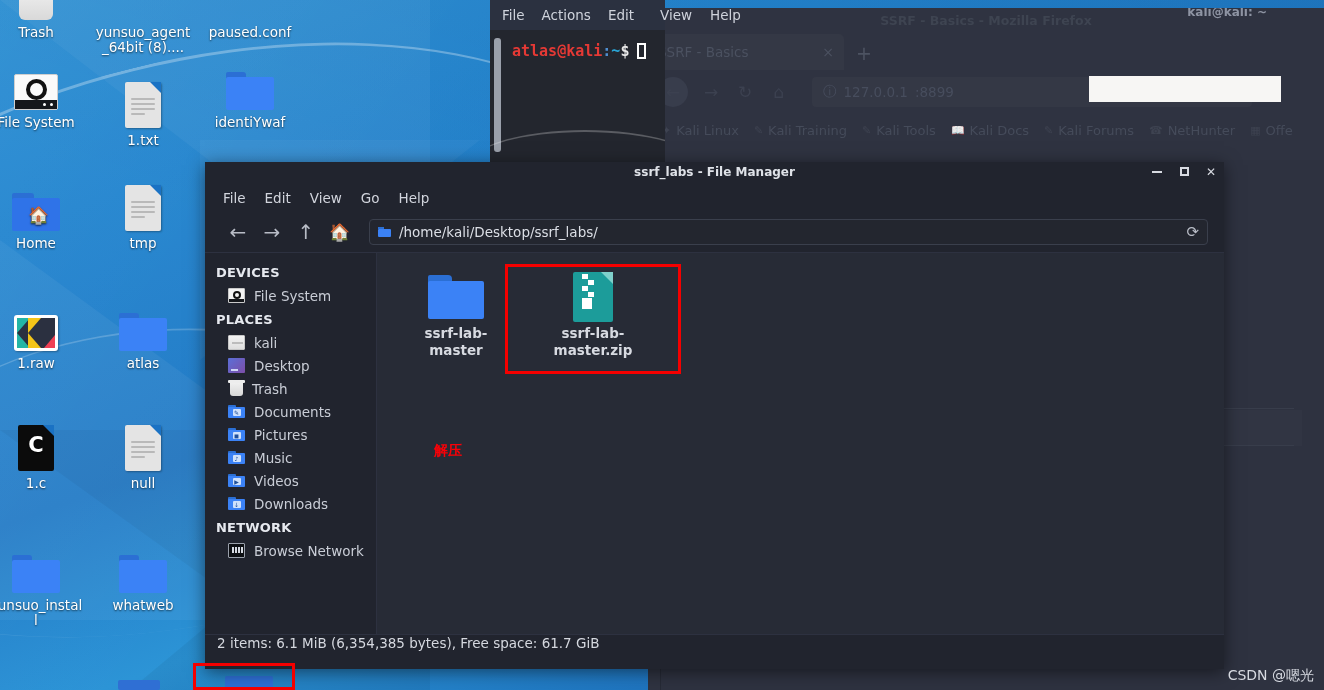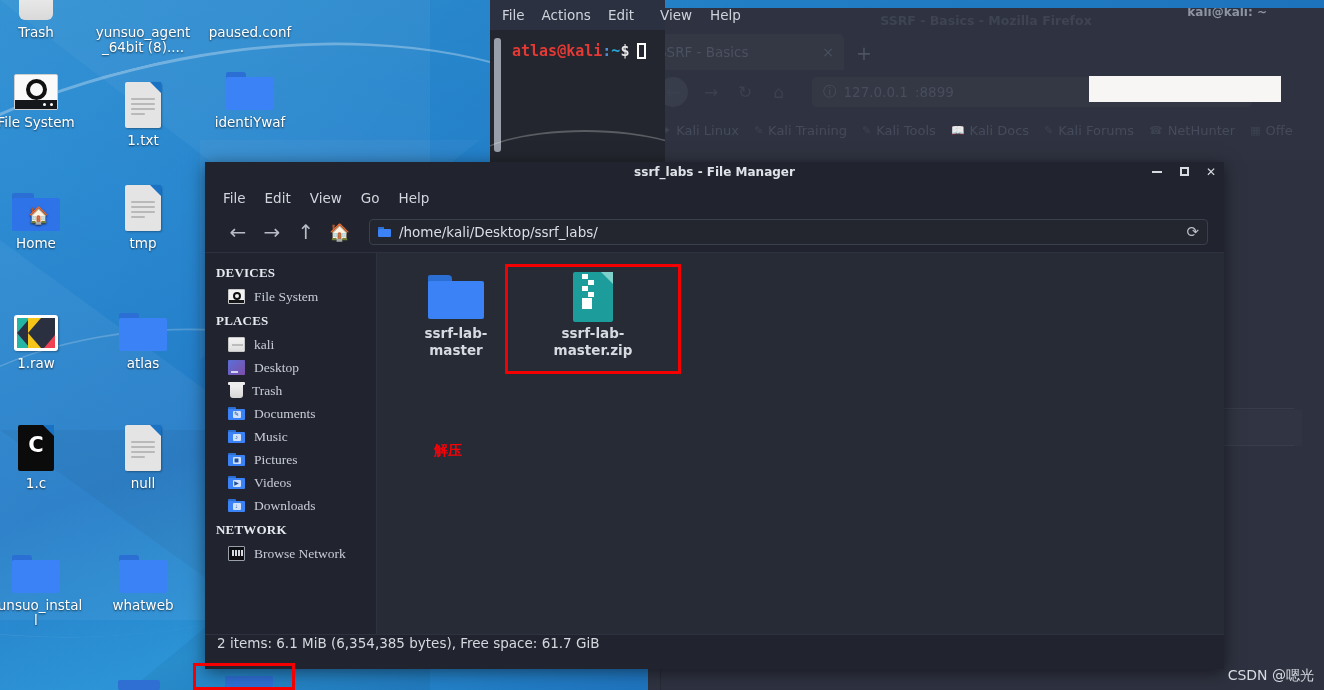--- a/index.html
+++ b/index.html
@@ -200,21 +200,21 @@
   }
   #fm-pathbar .pfolder { width:13px; height:10px; position:relative; flex:none; }
   #fm-pathbar .pfolder:before { content:""; position:absolute; left:0; top:0; width:6px; height:2px; background:#2b6fd4; }
   #fm-pathbar .pfolder:after { content:""; position:absolute; left:0; top:1.5px; width:13px; height:8.5px; background:#3b82f6; border-radius:1px; }
   #fm-pathbar .ptext { font-size:13.5px; color:#dcdfe6; flex:1; }
   #fm-pathbar .reload { font-size:15px; color:#b9bdc7; }
 
   #fm-main { flex:1; display:flex; border-top:1px solid #2d3140; overflow:hidden; }
 
   #fm-sidebar { width:172px; background:#21242e; padding:7px 0 0 0; border-right:1px solid #2d3140;
-                font-size:13.5px; overflow:hidden;font-family:Liberation Serif, serif; }
+                font-size:13.5px; overflow:hidden; }
   #fm-sidebar .group { font-weight:bold; color:#e6e9ef; padding:5px 0 4px 11px; font-size:13px; letter-spacing:.2px; }
   #fm-sidebar .item { display:flex; align-items:center; gap:9px; padding:3.5px 0 3.5px 23px; color:#c9cdd6; }
   .si { width:17px; height:15px; flex:none; position:relative; }
   .si-folder:before { content:""; position:absolute; left:0; top:1px; width:8px; height:2.5px; background:#2b6fd4; border-radius:1px 1px 0 0; }
   .si-folder:after { content:""; position:absolute; left:0; top:3px; width:17px; height:11px; background:#3b82f6; border-radius:1px; }
   .si-folder .em { position:absolute; z-index:3; left:4.5px; top:5px; width:8px; height:7px; background:#cfe1fb;
                    border-radius:1px; font-size:6px; color:#1f4f9c; text-align:center; line-height:7px; }
   .si-disk { background:#f3f3f3; border:1px solid #c9c9c9; border-radius:1px; }
   .si-disk .r { position:absolute; left:4px; top:1.5px; width:8px; height:8px; border:2px solid #111; border-radius:50%; }
   .si-disk .b { position:absolute; left:0; right:0; bottom:0; height:3.5px; background:#15171b; }
@@ -558,29 +558,29 @@
         <span>Trash</span>
       </div>
       <div class="item">
         <span class="si si-folder">
             <span class="em">✎</span>
           </span>
         <span>Documents</span>
       </div>
       <div class="item">
         <span class="si si-folder">
+            <span class="em">◼</span>
+          </span>
+        <span>Pictures</span>
+      </div>
+      <div class="item">
+        <span class="si si-folder">
             <span class="em">♪</span>
           </span>
         <span>Music</span>
-      </div>
-      <div class="item">
-        <span class="si si-folder">
-            <span class="em">◼</span>
-          </span>
-        <span>Pictures</span>
       </div>
       <div class="item">
         <span class="si si-folder">
             <span class="em">▶</span>
           </span>
         <span>Videos</span>
       </div>
       <div class="item">
         <span class="si si-folder">
             <span class="em">↓</span>

